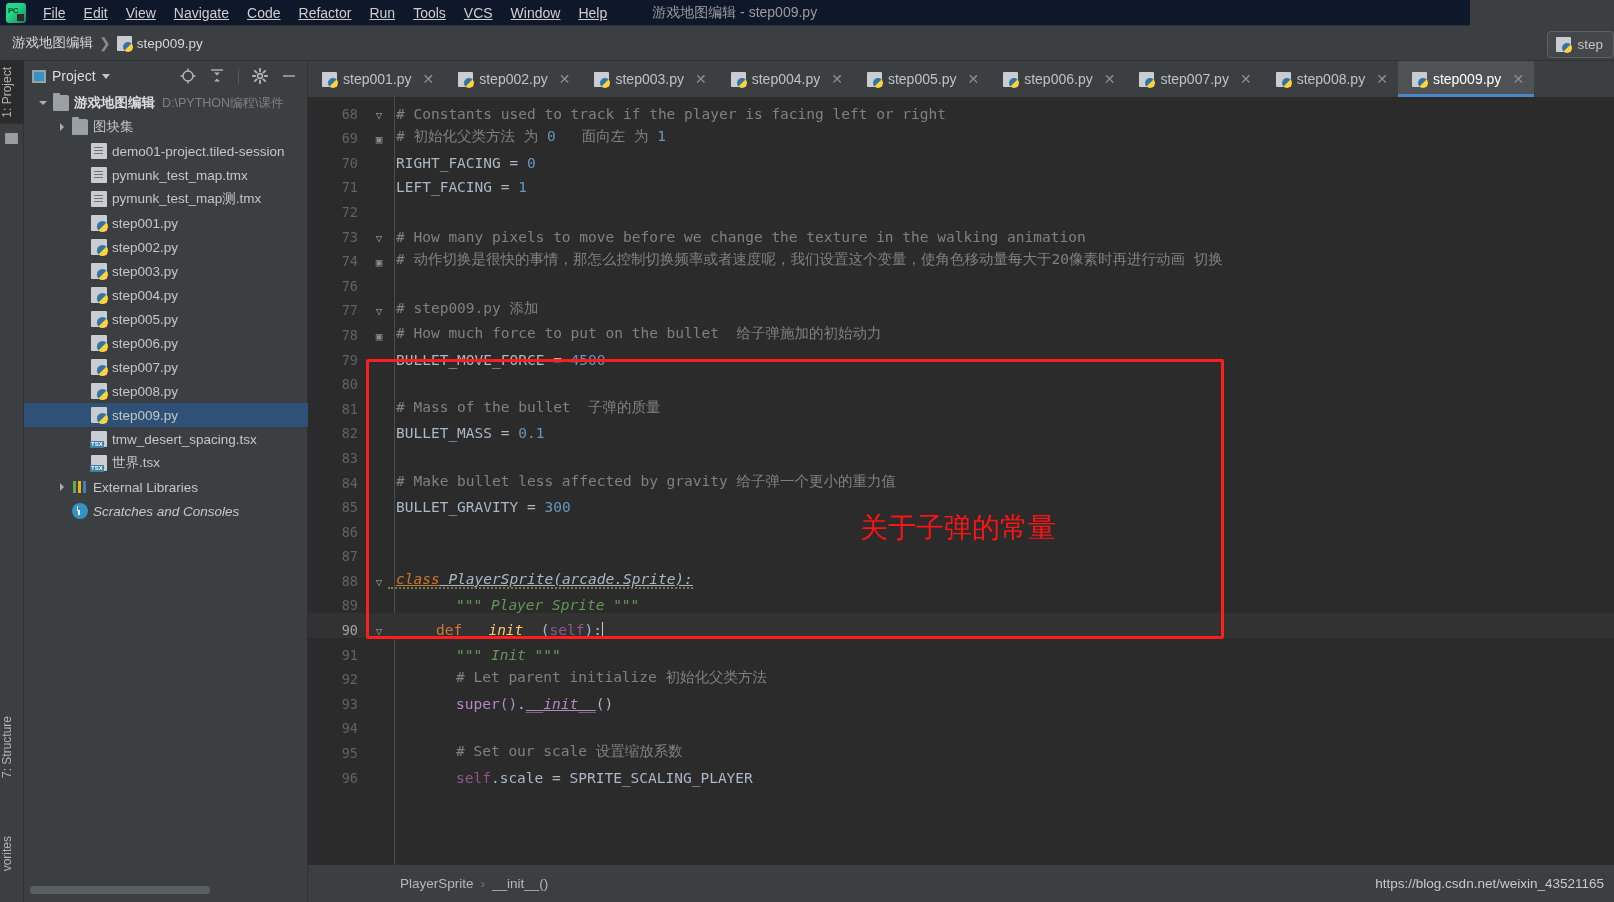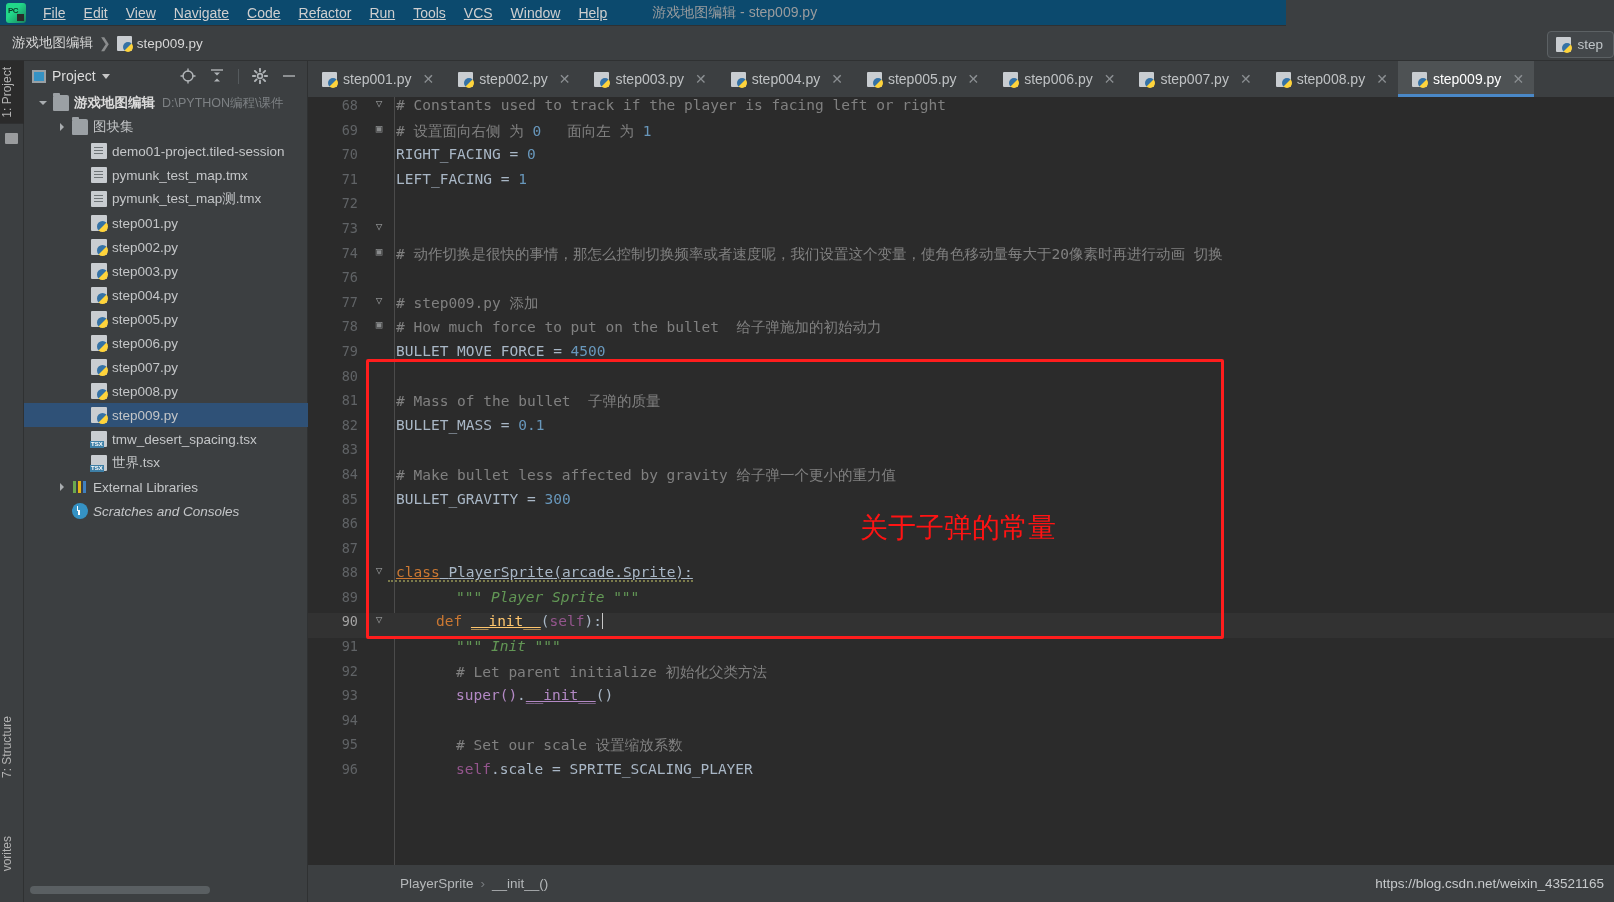--- a/index.html
+++ b/index.html
@@ -6,21 +6,21 @@
   body{
     width:1614px;height:902px;overflow:hidden;
     background:#3c3f41;
     font-family:"Liberation Sans","DejaVu Sans",sans-serif;
     font-size:13px;color:#bbbbbb;
     -webkit-font-smoothing:antialiased;
   }
   .app{position:relative;width:1614px;height:902px;}
 
   
-  .menubar{position:absolute;left:0;top:0;width:1286px;height:26px;background:#0c4a6e;
+  .menubar{position:absolute;left:0;top:0;width:1470px;height:26px;background:#0f172a;
     display:flex;align-items:center;border-bottom:1px solid #2f3132;box-sizing:border-box;}
   .pc-logo{width:20px;height:20px;margin:0 8px 0 6px;border-radius:3px;
      background:linear-gradient(135deg,#21d789 0%,#21d789 40%,#1b7f5c 100%);position:relative;flex:none;}
   .pc-logo:after{content:"PC";position:absolute;left:2px;top:3px;font-size:8px;font-weight:bold;color:#0d3b2a;letter-spacing:-.5px;}
   .pc-logo .sq{position:absolute;right:2px;bottom:2px;width:7px;height:7px;background:#2b2b2b;}
   .menu-item{padding:3px 9px;font-size:14px;color:#cfcfcf;white-space:nowrap;}
   .menu-item .u{text-decoration:underline;}
   .win-title{margin-left:36px;font-size:14px;color:#9a9c9e;white-space:nowrap;}
 
   
@@ -84,37 +84,37 @@
   .tab{display:flex;align-items:center;gap:6px;padding:0 10px 0 14px;font-size:14px;color:#bfc2c4;position:relative;white-space:nowrap;}
   .tab.active{background:#4e5254;color:#ffffff;}
   .tab.active:after{content:"";position:absolute;left:0;right:0;bottom:0;height:3px;background:#4a88c7;}
   .tab .x{color:#8b8f92;font-size:14px;margin-left:5px;}
   .tabicon{width:15px;height:15px;position:relative;background:#c9cdd1;border-radius:1px;flex:none;}
   .tabicon:after{content:"";position:absolute;right:-1px;bottom:-1px;width:10px;height:10px;border-radius:50%;
     background:linear-gradient(135deg,#3572a5 0%,#3572a5 48%,#ffd43b 52%,#ffd43b 100%);}
 
   .code-wrap{position:absolute;left:0;right:0;top:36px;bottom:37px;background:#2b2b2b;overflow:hidden;}
   .code{position:relative;font-family:"DejaVu Sans Mono","Liberation Mono",monospace;font-size:14.5px;}
-  .cline{position:relative;height:24.6px;display:flex;align-items:flex-start;white-space:pre;}
+  .cline{position:relative;height:24.6px;display:flex;align-items:flex-end;white-space:pre;}
   .cline.current{background:#323232;}
   .gutter{width:62px;text-align:right;padding-right:12px;color:#606366;font-size:13.5px;flex:none;box-sizing:border-box;}
   .cline.current .gutter{color:#a4a3a3;}
   .fold{width:18px;flex:none;text-align:center;color:#8a8c8d;font-size:11px;}
   .src{padding-left:8px;}
   .sep-v{position:absolute;left:86px;top:0;bottom:0;width:1px;background:#4b4b4b;}
 
   .c-com{color:#808080;}
   .c-kw{color:#cc7832;}
   .c-num{color:#6897bb;}
   .c-str{color:#629755;font-style:italic;}
   .c-fn{color:#b389c5;}
   .c-self{color:#94558d;}
   .c-def{color:#ffc66d;}
   .c-id{color:#a9b7c6;}
-  .under{text-decoration:underline;}
+  .under{text-decoration:underline;font-style:italic;}
   .squig{border-bottom:2px dotted #7a7a4a;}
   .caret-bar{display:inline-block;width:1px;height:16px;background:#c8c8c8;vertical-align:-3px;}
 
   .redbox{position:absolute;border:3px solid #ff1d1d;border-radius:2px;pointer-events:none;}
   .redtext{position:absolute;color:#ff1313;font-size:28px;font-family:"DejaVu Sans","Liberation Sans",sans-serif;white-space:nowrap;margin-left:20px;}
 
   .statusbar{position:absolute;left:0;right:0;bottom:0;height:37px;background:#3c3f41;display:flex;align-items:center;}
   .bcrumb{padding-left:92px;font-size:13.5px;color:#b5b8ba;display:flex;align-items:center;gap:7px;}
   .bcrumb .sep{color:#777b7e;}
   .watermark{position:absolute;right:10px;font-size:13.5px;color:#c7cacc;}
@@ -335,29 +335,29 @@
           <span class="x">✕</span>
         </div>
       </div>
 
     <div class="code-wrap">
       <div class="sep-v"></div>
       <div class="code">
 
         <div class="cline"><span class="gutter">68</span><span class="fold">▽</span><span class="src c-com"># Constants used to track if the player is facing left or right</span></div>
 
-        <div class="cline"><span class="gutter">69</span><span class="fold">▣</span><span class="src"><span class="c-com"># 设置面向右侧 为 </span><span class="c-num">0</span><span class="c-com">   面向左 为 </span><span class="c-num">1</span></span></div>
+        <div class="cline"><span class="gutter">69</span><span class="fold">▣</span><span class="src"><span class="c-com"># 初始化父类方法 为 </span><span class="c-num">0</span><span class="c-com">   面向左 为 </span><span class="c-num">1</span></span></div>
 
         <div class="cline"><span class="gutter">70</span><span class="fold"></span><span class="src"><span class="c-id">RIGHT_FACING</span><span class="c-id"> = </span><span class="c-num">0</span></span></div>
 
         <div class="cline"><span class="gutter">71</span><span class="fold"></span><span class="src"><span class="c-id">LEFT_FACING</span><span class="c-id"> = </span><span class="c-num">1</span></span></div>
 
         <div class="cline"><span class="gutter">72</span><span class="fold"></span><span class="src"></span></div>
 
-        <div class="cline"><span class="gutter">73</span><span class="fold">▽</span></div>
+        <div class="cline"><span class="gutter">73</span><span class="fold">▽</span><span class="src c-com"># How many pixels to move before we change the texture in the walking animation</span></div>
 
         <div class="cline"><span class="gutter">74</span><span class="fold">▣</span><span class="src c-com"># 动作切换是很快的事情，那怎么控制切换频率或者速度呢，我们设置这个变量，使角色移动量每大于20像素时再进行动画 切换</span></div>
 
 
         <div class="cline"><span class="gutter">76</span><span class="fold"></span><span class="src"></span></div>
 
         <div class="cline"><span class="gutter">77</span><span class="fold">▽</span><span class="src c-com"># step009.py 添加</span></div>
 
         <div class="cline"><span class="gutter">78</span><span class="fold">▣</span><span class="src c-com"># How much force to put on the bullet  给子弹施加的初始动力</span></div>
 

